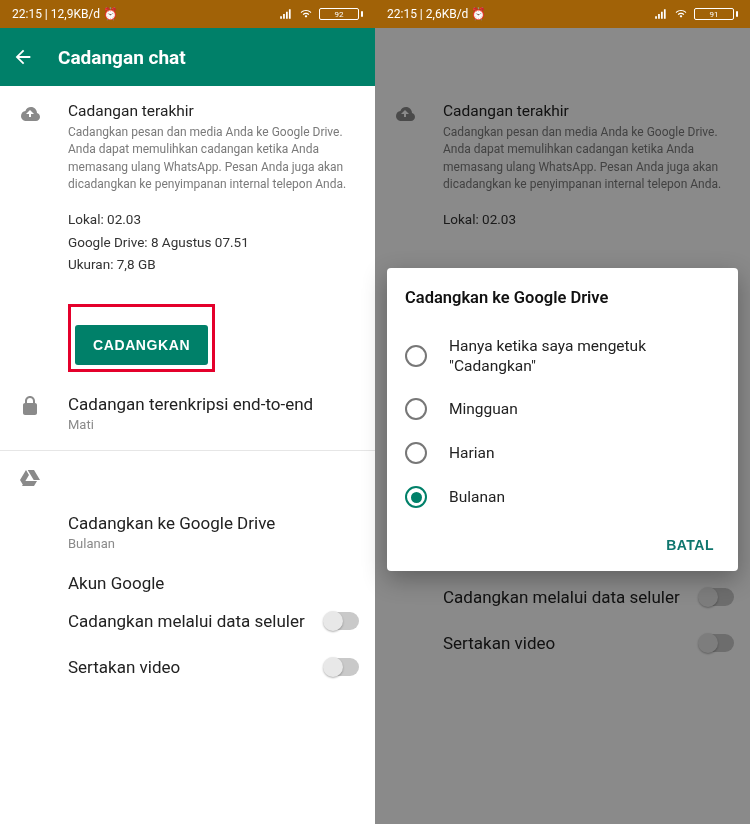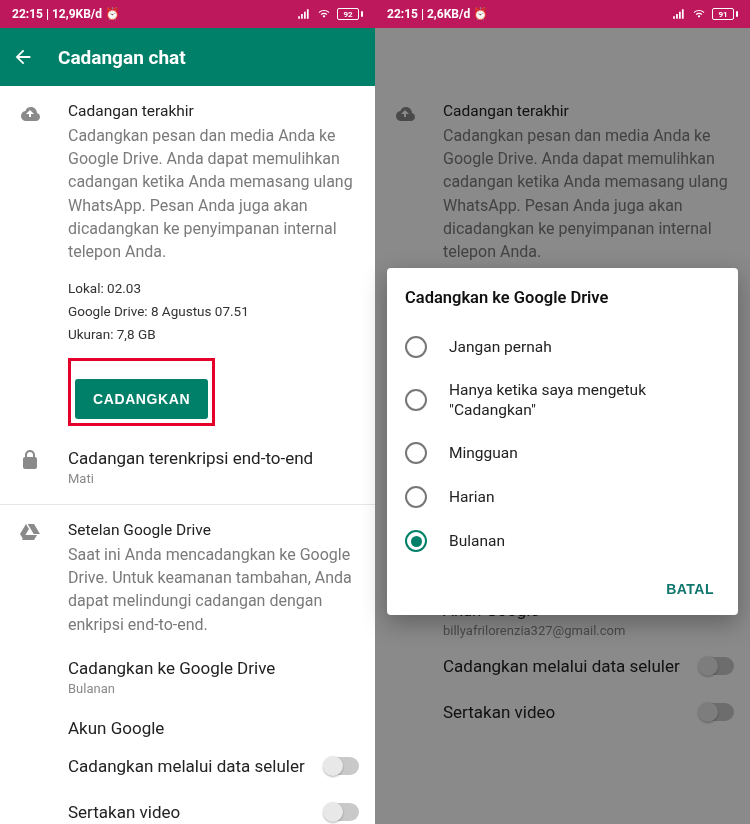--- a/index.html
+++ b/index.html
@@ -13,35 +13,34 @@
     color: #333;
   }
   .phone {
     width: 375px;
     height: 824px;
     position: relative;
     background: #fff;
   }
   .statusbar {
     height: 28px;
-    background: #be185d;
+    background: #a16207;
     color: #fff;
     display: flex;
     align-items: center;
     padding: 0 12px;
     font-size: 12px;
-    font-weight: bold;
   }
   .statusbar .right { margin-left: auto; display:flex; align-items:center; gap:6px; }
   .statusbar svg { width: 14px; height: 14px; fill: #fff; }
   .batt {
     display:inline-flex; align-items:center; gap:2px;
   }
   .batt-body {
-    width:22px; height:12px; border:1px solid #fff; border-radius:2px;
+    width:40px; height:12px; border:1px solid #fff; border-radius:2px;
     display:flex; align-items:center; justify-content:center;
     font-size:8px;
   }
   .batt-tip { width:2px; height:6px; background:#fff; border-radius:1px; }
   .appbar {
     height: 58px;
     background: #008069;
     color: #fff;
     display: flex;
     align-items: center;
@@ -61,38 +60,38 @@
     padding: 16px 16px 0 16px;
     gap: 24px;
   }
   .iconcol { width: 28px; min-width:28px; display:flex; justify-content:center; }
   .iconcol svg { width: 24px; height: 24px; fill: #8a8a8a; }
   .body {
     flex: 1;
     min-width: 0;
   }
   .sect-title { font-size: 15.5px; color:#222; margin-bottom:4px; }
-  .sect-sub { font-size: 16px; color:#7a7a7a; line-height:1.45; }
+  .sect-sub { font-size: 12px; color:#7a7a7a; line-height:1.45; }
   .info-lines { font-size:13.5px; color:#333; line-height:1.7; margin-top:14px;}
   .backup-btn {
     margin-top:14px;
     background:#008069;
     color:#fff;
     border:none;
     padding:12px 18px;
     font-size:14px;
     font-weight:600;
     letter-spacing:0.6px;
     border-radius:3px;
   }
   .red-box {
     border: 3px solid #e4002b;
     display:inline-block;
     padding:4px;
-    margin-top:12px;
+    margin-top:28px;
   }
   .divider {
     height:1px; background:#e6e6e6; margin:18px 0 0 0;
   }
   .item-title { font-size:17px; color:#222; }
   .item-sub { font-size:13px; color:#8a8a8a; margin-top:3px; }
   .toggle-row {
     display:flex; align-items:center; justify-content:space-between;
     padding:18px 16px 0 68px;
   }
@@ -196,24 +195,20 @@
     </div>
 
     <div class="divider"></div>
 
     <div class="row">
       <div class="iconcol">
           <svg viewBox="0 0 24 24">
             <path d="M8 3l-6 10 3 5 6-10L8 3zm1.7 0l6 10H22L16 3H9.7zM4 19h12l3-5H7l-3 5z"></path>
           </svg>
         </div>
-      <div class="body">
-        <div class="sect-title">Setelan Google Drive</div>
-        <div class="sect-sub">Saat ini Anda mencadangkan ke Google Drive. Untuk keamanan tambahan, Anda dapat melindungi cadangan dengan enkripsi end-to-end.</div>
-      </div>
     </div>
 
     <div class="row" style="padding-top:22px;">
       <div class="iconcol"></div>
       <div class="body">
         <div class="item-title">Cadangkan ke Google Drive</div>
         <div class="item-sub">Bulanan</div>
       </div>
     </div>
 
@@ -299,24 +294,20 @@
       <div class="toggle"></div>
     </div>
   </div>
 
   <div class="dim"></div>
 
   <div class="dialog">
     <div class="dialog-title">Cadangkan ke Google Drive</div>
     <div class="radio-row">
       <div class="radio"></div>
-      <div class="radio-label">Jangan pernah</div>
-    </div>
-    <div class="radio-row">
-      <div class="radio"></div>
       <div class="radio-label">Hanya ketika saya mengetuk "Cadangkan"</div>
     </div>
     <div class="radio-row">
       <div class="radio"></div>
       <div class="radio-label">Mingguan</div>
     </div>
     <div class="radio-row">
       <div class="radio"></div>
       <div class="radio-label">Harian</div>
     </div>

